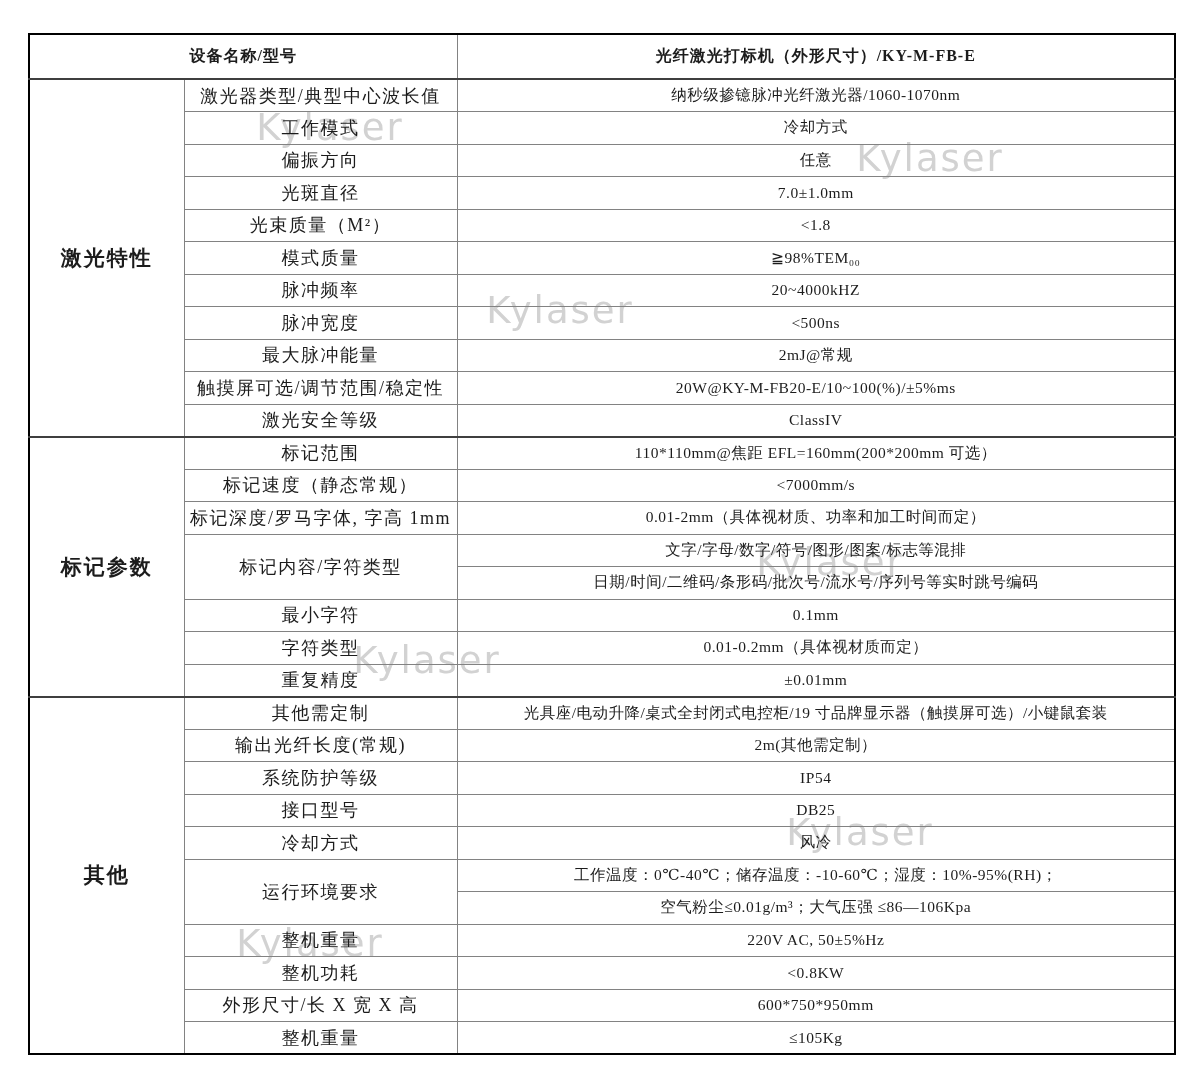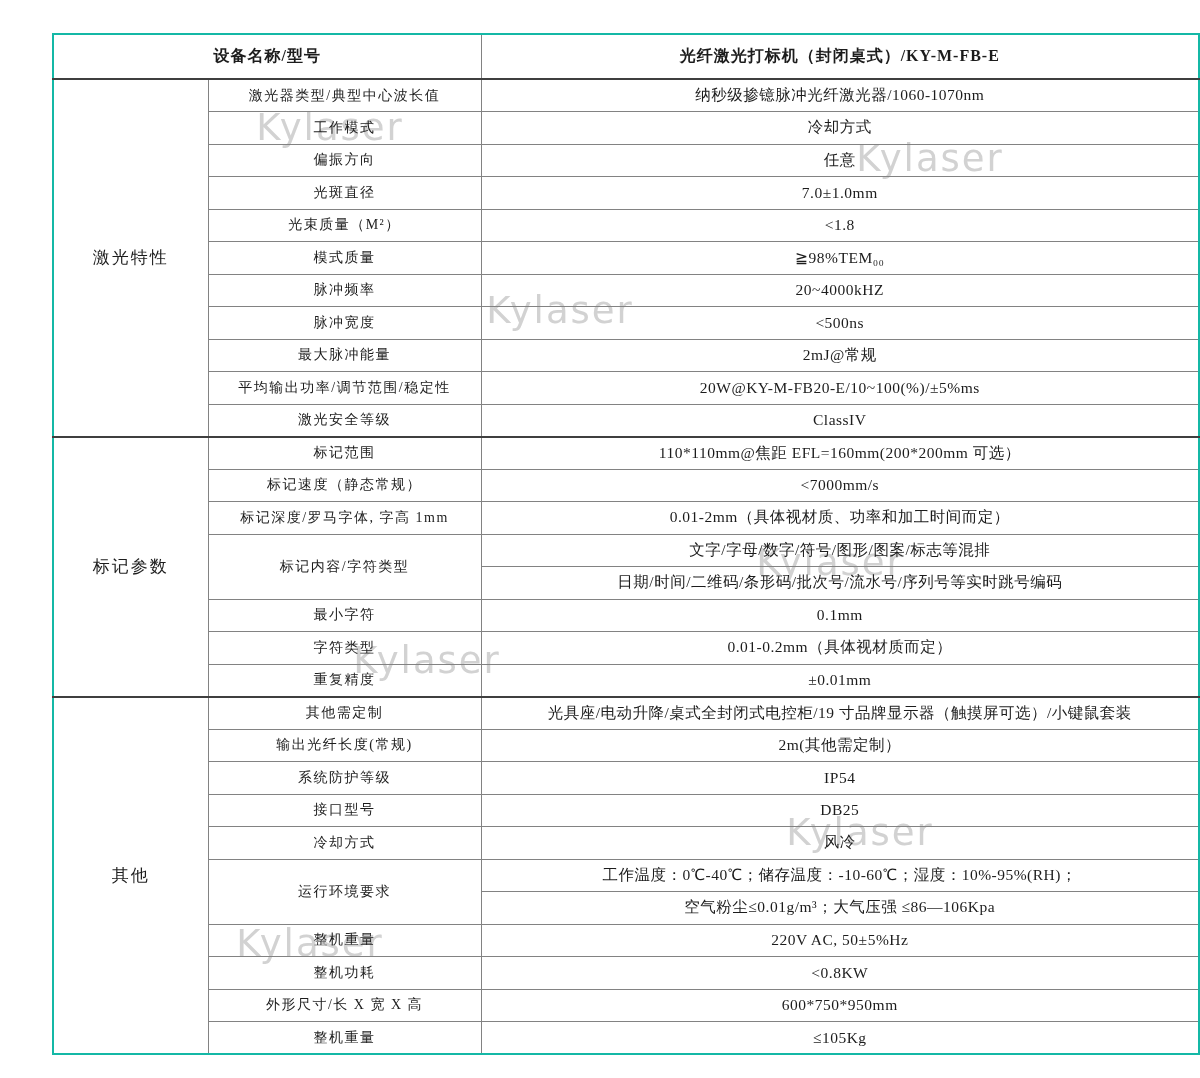--- a/index.html
+++ b/index.html
@@ -26,27 +26,27 @@
     font-weight: 400;
     letter-spacing: 2px;
     color: #c7c7c7;
     opacity: 0.8;
     z-index: 1;
     white-space: nowrap;
     pointer-events: none;
   }
   table.spec {
     position: absolute;
-    left: 52px;
+    left: 28px;
     top: 33px;
     width: 1146px;
     z-index: 2;
     border-collapse: collapse;
     table-layout: fixed;
-    border: 2px solid #14b8a6;
+    border: 2px solid #000000;
     color: #1c1c1c;
     background: transparent;
   }
   table.spec th,
   table.spec td {
     border: 1px solid #828282;
     text-align: center;
     vertical-align: middle;
     padding: 0 4px;
     white-space: nowrap;
@@ -60,31 +60,31 @@
     letter-spacing: 1px;
     border-bottom: 2px solid #3f3f3f;
   }
   table.spec tbody tr {
     height: 32.5px;
   }
   table.spec tbody tr.group-start td {
     border-top: 2px solid #3f3f3f;
   }
   td.group-cell {
-    font-size: 17px;
+    font-size: 21px;
     letter-spacing: 2px;
+    font-weight: bold;
   }
   td.label-cell {
-    font-size: 14px;
+    font-size: 18px;
     letter-spacing: 1.5px;
   }
   td.value-cell {
     font-size: 15.5px;
     letter-spacing: 0.5px;
-    font-family: Liberation Serif, serif;
   }
 </style>
 </head>
 <body>
 
 <div id="stage">
 
   <div id="watermark-layer">
       <div class="watermark" style="left: 330px; top: 127px;">Kylaser</div>
       <div class="watermark" style="left: 930px; top: 158px;">Kylaser</div>
@@ -97,21 +97,21 @@
 
   <table class="spec">
     <colgroup>
       <col style="width:155px">
       <col style="width:273px">
       <col style="width:718px">
     </colgroup>
     <thead>
       <tr>
         <th colspan="2">设备名称/型号</th>
-        <th>光纤激光打标机（封闭桌式）/KY-M-FB-E</th>
+        <th>光纤激光打标机（外形尺寸）/KY-M-FB-E</th>
       </tr>
     </thead>
     <tbody id="spec-body">
         <tr class="group-start">
           <td rowspan="11" class="group-cell">激光特性</td>
           <td rowspan="1" class="label-cell">激光器类型/典型中心波长值</td>
           <td class="value-cell">纳秒级掺镱脉冲光纤激光器/1060-1070nm</td>
         </tr>
         <tr>
           <td rowspan="1" class="label-cell">工作模式</td>
@@ -139,21 +139,21 @@
         </tr>
         <tr>
           <td rowspan="1" class="label-cell">脉冲宽度</td>
           <td class="value-cell">&lt;500ns</td>
         </tr>
         <tr>
           <td rowspan="1" class="label-cell">最大脉冲能量</td>
           <td class="value-cell">2mJ@常规</td>
         </tr>
         <tr>
-          <td rowspan="1" class="label-cell">平均输出功率/调节范围/稳定性</td>
+          <td rowspan="1" class="label-cell">触摸屏可选/调节范围/稳定性</td>
           <td class="value-cell">20W@KY-M-FB20-E/10~100(%)/±5%ms</td>
         </tr>
         <tr>
           <td rowspan="1" class="label-cell">激光安全等级</td>
           <td class="value-cell">ClassIV</td>
         </tr>
         <tr class="group-start">
           <td rowspan="8" class="group-cell">标记参数</td>
           <td rowspan="1" class="label-cell">标记范围</td>
           <td class="value-cell">110*110mm@焦距 EFL=160mm(200*200mm 可选）</td>

